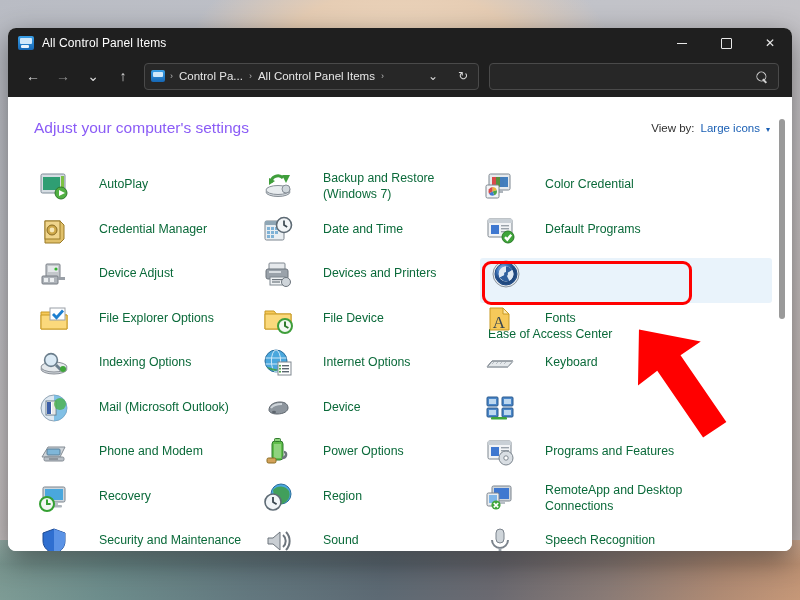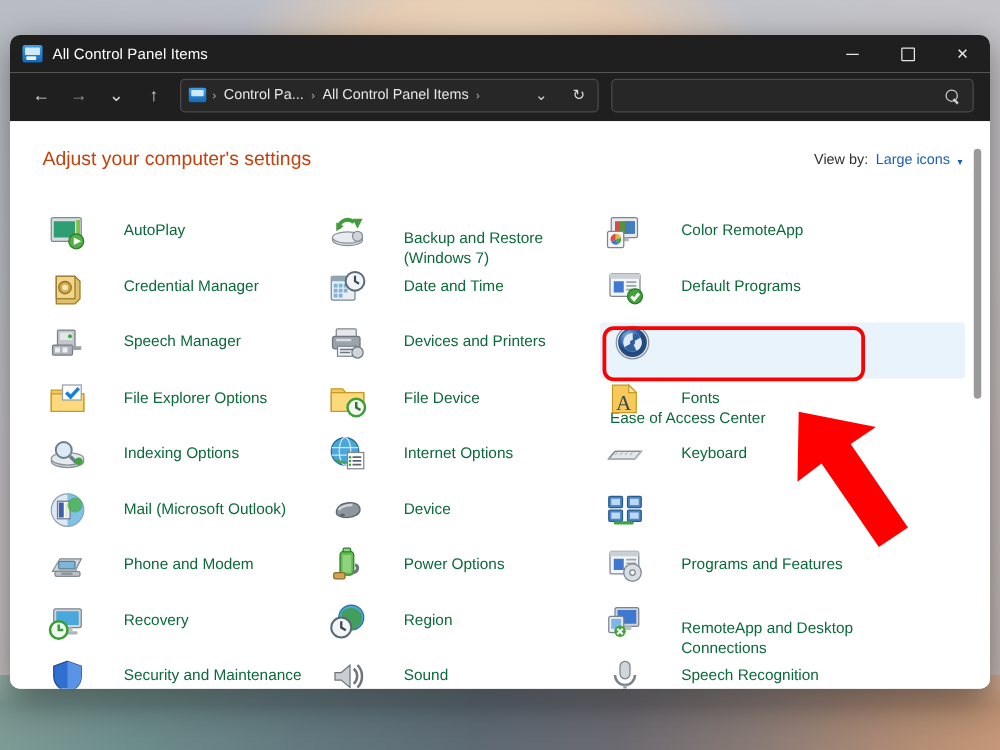--- a/index.html
+++ b/index.html
@@ -109,42 +109,42 @@
 
   
   .content{
     position:absolute;left:0;right:0;top:69px;bottom:0;background:#ffffff;
     overflow:hidden;
   }
   .head{
     display:flex;align-items:flex-start;justify-content:space-between;
     padding:22px 22px 0 26px;
   }
-  .pagetitle{font-size:15.5px;color:#c2410c;font-weight:400;}
+  .pagetitle{font-size:15.5px;color:#8b5cf6;font-weight:400;}
   .viewby{display:flex;align-items:flex-end;font-size:11.5px;gap:6px;padding-top:3px;}
   .viewby-label{color:#303030;}
   .viewby-value{color:#1a5fb4;}
   .viewby-caret{color:#1a5fb4;font-size:8px;line-height:1;}
 
   .grid{
     position:absolute;left:26px;top:72px;right:20px;
     display:grid;grid-template-columns:224px 222px 1fr;
     row-gap:0;
   }
   .item{
     display:flex;align-items:flex-start;gap:29px;
     height:44.5px;padding-left:4px;box-sizing:border-box;
     position:relative;
   }
   .item .ico{width:32px;height:32px;flex:none;position:relative;margin-top:0px;}
   .item .lbl{
     color:#0b6a3a;font-size:12.3px;line-height:16px;padding-top:7px;
     white-space:pre-line;
   }
-  .item.two .lbl{padding-top:1px;margin-top:12px;}
+  .item.two .lbl{padding-top:1px;}
   .item.selected{
     background:#e9f3fb;border-radius:3px;flex-direction:column;
   }
   .item.selected::after{
     content:"";position:absolute;left:2px;top:3px;width:210px;height:44px;
     border:3px solid #ff0000;border-radius:9px;box-sizing:border-box;
     pointer-events:none;
   }
   .item.selected .ico{margin-left:6px;}
   .item.selected .lbl{margin-left:4px;}
@@ -271,21 +271,21 @@
               <polygon points="16,8 24,8 24,18 16,18" fill="#3f78d0" opacity=".85"></polygon>
               <rect x="12" y="21" width="7" height="3" fill="#aeb5bc"></rect>
               <rect x="2" y="16" width="13" height="13" rx="1.5" fill="#f3f5f7" stroke="#7d868f"></rect>
               <circle cx="8.5" cy="22.5" r="4.6" fill="none"></circle>
               <path d="M8.5 18 a4.5 4.5 0 0 1 4.3 3.2 l-4.3 1.3z" fill="#e8b63a"></path>
               <path d="M12.8 21.2 a4.5 4.5 0 0 1-2.4 5.1 l-1.9-3.8z" fill="#4aa44a"></path>
               <path d="M10.4 26.3 a4.5 4.5 0 0 1-5.6-1.9 l3.7-1.9z" fill="#3f78d0"></path>
               <path d="M4.8 24.4 a4.5 4.5 0 0 1 3.7-6.4 v4.5z" fill="#d94b4b"></path>
             </svg>
           </span>
-          <span class="lbl">Color RemoteApp</span>
+          <span class="lbl">Color Credential</span>
         </div>
         <div class="item">
           <span class="ico">
             <svg viewBox="0 0 32 32">
               <path d="M7 7 h15 l4 4 v14 l-4 4 H7 z" fill="#e0c06a" stroke="#9a7a26"></path>
               <rect x="7" y="7" width="15" height="18" fill="#f0d58c" stroke="#9a7a26"></rect>
               <circle cx="14" cy="16" r="5" fill="#cfa94a" stroke="#8a6c22"></circle>
               <circle cx="14" cy="16" r="2.4" fill="#f6e7b8"></circle>
             </svg>
           </span>
@@ -334,21 +334,21 @@
             <svg viewBox="0 0 32 32">
               <rect x="8" y="6" width="14" height="14" rx="1" fill="#c3c7cb" stroke="#7a8088"></rect>
               <rect x="10" y="8" width="10" height="6" fill="#e4e7ea"></rect>
               <circle cx="18" cy="11" r="1.6" fill="#32b22e"></circle>
               <rect x="4" y="18" width="16" height="8" rx="1" fill="#aeb3b9" stroke="#767c84"></rect>
               <rect x="6" y="20" width="4" height="4" fill="#eceff1"></rect>
               <rect x="12" y="20" width="4" height="4" fill="#eceff1"></rect>
               <rect x="20" y="19" width="7" height="3" fill="#9aa0a7"></rect>
             </svg>
           </span>
-          <span class="lbl">Speech Manager</span>
+          <span class="lbl">Device Adjust</span>
         </div>
         <div class="item">
           <span class="ico">
             <svg viewBox="0 0 32 32">
               <rect x="7" y="5" width="16" height="7" rx="1" fill="#e6e9ec" stroke="#7f878f"></rect>
               <rect x="4" y="11" width="22" height="10" rx="2" fill="#9aa2aa" stroke="#6d757d"></rect>
               <rect x="7" y="13" width="12" height="2" fill="#d8dde1"></rect>
               <rect x="8" y="19" width="15" height="8" fill="#eef1f3" stroke="#7f878f"></rect>
               <g fill="#6d757d">
                 <rect x="10" y="21" width="11" height="1.2"></rect>

